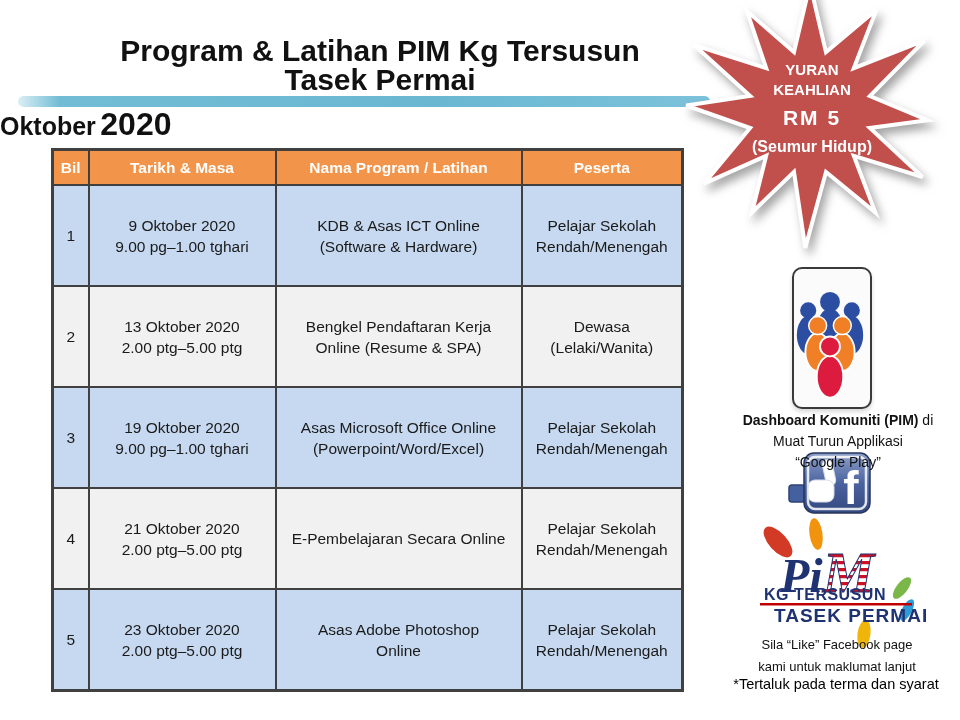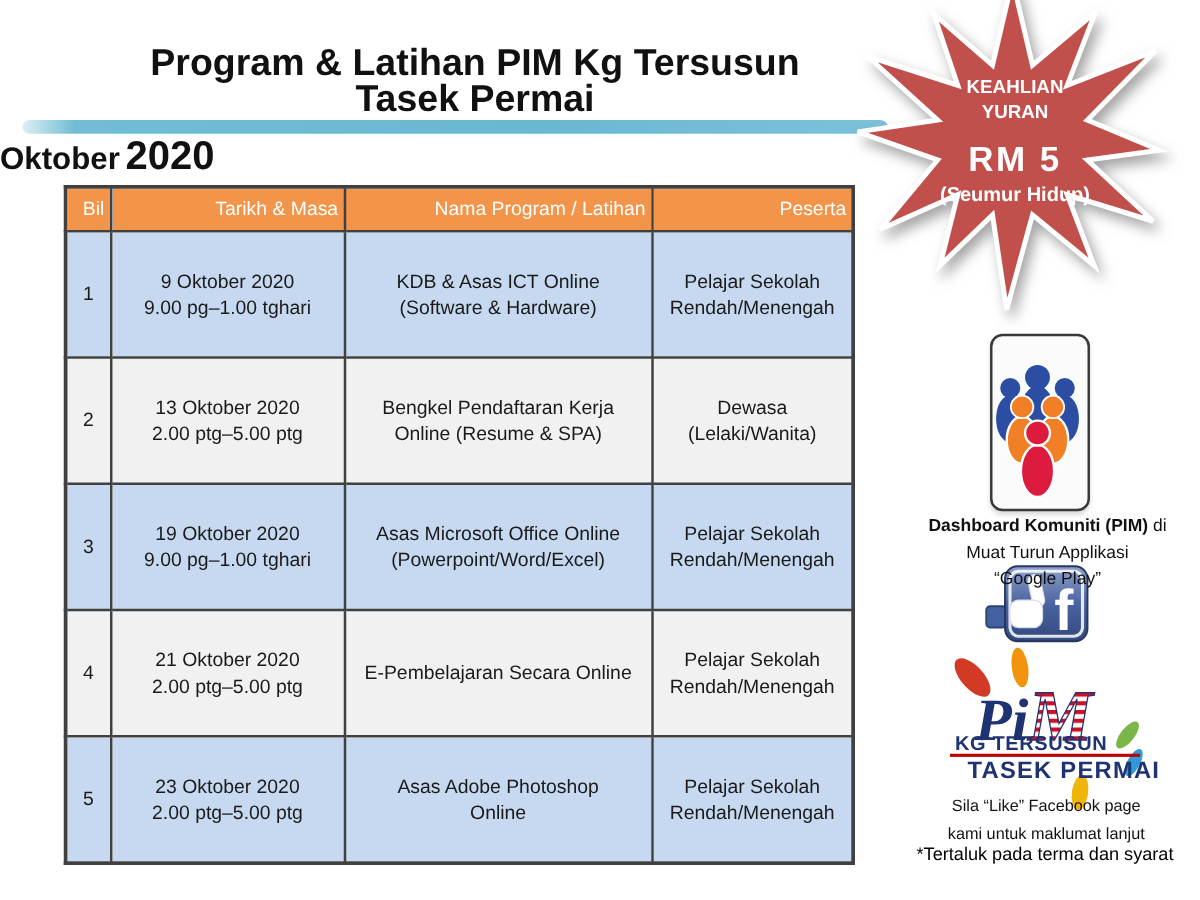--- a/index.html
+++ b/index.html
@@ -14,33 +14,33 @@
   #month-block .month{font-size:25px;font-weight:bold;}
   #month-block .year{font-size:32px;font-weight:bold;}
   #teal-stripe{position:absolute;left:18px;top:96px;width:692px;height:11px;
     background:linear-gradient(90deg,rgba(114,189,213,.25),#72bdd5 6%,#6ab7d2 60%,#7cc2da);
     border-radius:6px/5px;z-index:1;}
 
   
   #program-table{position:absolute;left:51px;top:148px;border-collapse:collapse;table-layout:fixed;z-index:2;}
   #program-table td,#program-table th{border:2px solid #404040;padding:2px 4px;overflow:hidden;}
   #program-table{border:3px solid #404040;}
-  #program-table th{height:29px;background:#F2954A;color:#fff;font-size:15.5px;font-weight:normal;text-align:right;vertical-align:middle;}
+  #program-table th{height:29px;background:#F2954A;color:#fff;font-size:15.5px;font-weight:bold;text-align:center;vertical-align:middle;}
   #program-table td{height:95px;font-size:15.5px;color:#1a1a1a;text-align:center;vertical-align:middle;line-height:21px;}
   tr.row-blue td{background:#C6D9F0;}
   tr.row-gray td{background:#F1F1F1;}
   td.vtop{vertical-align:top;padding-top:5px;margin-top:12px;}
   .col-bil{width:36px;} .col-tarikh{width:187px;} .col-nama{width:246px;} .col-peserta{width:161px;}
 
   
   #star-svg{position:absolute;left:668px;top:-30px;width:290px;height:290px;z-index:5;
     filter:drop-shadow(4px 6px 5px rgba(90,90,90,.55));}
   #badge-text{position:absolute;left:733px;top:60px;width:158px;text-align:center;color:#fff;z-index:6;}
   #badge-text .b-small{font-size:15px;font-weight:bold;line-height:20px;}
-  #badge-text .b-amount{font-size:28px;font-weight:bold;line-height:36px;letter-spacing:2px;margin-top:10px;}
+  #badge-text .b-amount{font-size:21px;font-weight:bold;line-height:36px;letter-spacing:2px;}
   #badge-text .b-note{font-size:16px;font-weight:bold;line-height:21px;}
 
   
   #app-icon{position:absolute;left:792px;top:267px;width:76px;height:138px;background:#FBFBFB;
     border:2px solid #3a3a3a;border-radius:10px;z-index:3;box-shadow:0 3px 4px rgba(0,0,0,.15);}
   #download-caption{position:absolute;left:738px;top:410px;width:200px;text-align:center;font-size:14px;line-height:21px;color:#111;z-index:4;}
   #fb-icon{position:absolute;left:788px;top:452px;width:84px;height:64px;z-index:3;}
   #pim-logo{position:absolute;left:752px;top:512px;width:176px;height:140px;z-index:3;}
   #fb-note{position:absolute;left:722px;top:634px;width:230px;text-align:center;font-size:13px;line-height:22px;color:#111;z-index:4;}
   #terms-note{position:absolute;left:712px;top:676px;width:248px;text-align:center;font-size:14.5px;color:#000000;z-index:4;}
@@ -160,22 +160,22 @@
 Rendah/Menengah</div>
           </td>
       </tr>
     </tbody>
   </table>
 
   <svg id="star-svg" viewBox="0 0 290 290">
     <polygon id="star-poly" points="142.0,14.0 158.0,82.1 208.4,39.7 185.8,98.2 256.5,70.5 201.9,126.0 259.7,150.2 201.9,158.0 254.6,207.0 185.8,185.8 207.4,242.6 158.0,201.9 137.3,277.9 126.0,201.9 84.0,242.5 98.2,185.8 35.9,213.6 82.1,158.0 18.2,135.5 82.1,126.0 26.0,75.0 98.2,98.2 78.9,41.1 126.0,82.1" fill="#C14F4C" stroke="#ffffff" stroke-width="4" stroke-linejoin="miter"></polygon>
   </svg>
   <div id="badge-text">
+    <div class="b-small">YURAN</div>
     <div class="b-small">KEAHLIAN</div>
-    <div class="b-small">YURAN</div>
     <div class="b-amount">RM 5</div>
     <div class="b-note">(Seumur Hidup)</div>
   </div>
 
   <div id="app-icon">
     <svg width="72" height="134" viewBox="0 0 76 138">
       <ellipse cx="15" cy="68" rx="12" ry="20" fill="#2B4EA2"></ellipse>
       <ellipse cx="61" cy="68" rx="12" ry="20" fill="#2B4EA2"></ellipse>
       <circle cx="15" cy="42" r="8.5" fill="#2B4EA2"></circle>
       <circle cx="61" cy="42" r="8.5" fill="#2B4EA2"></circle>

